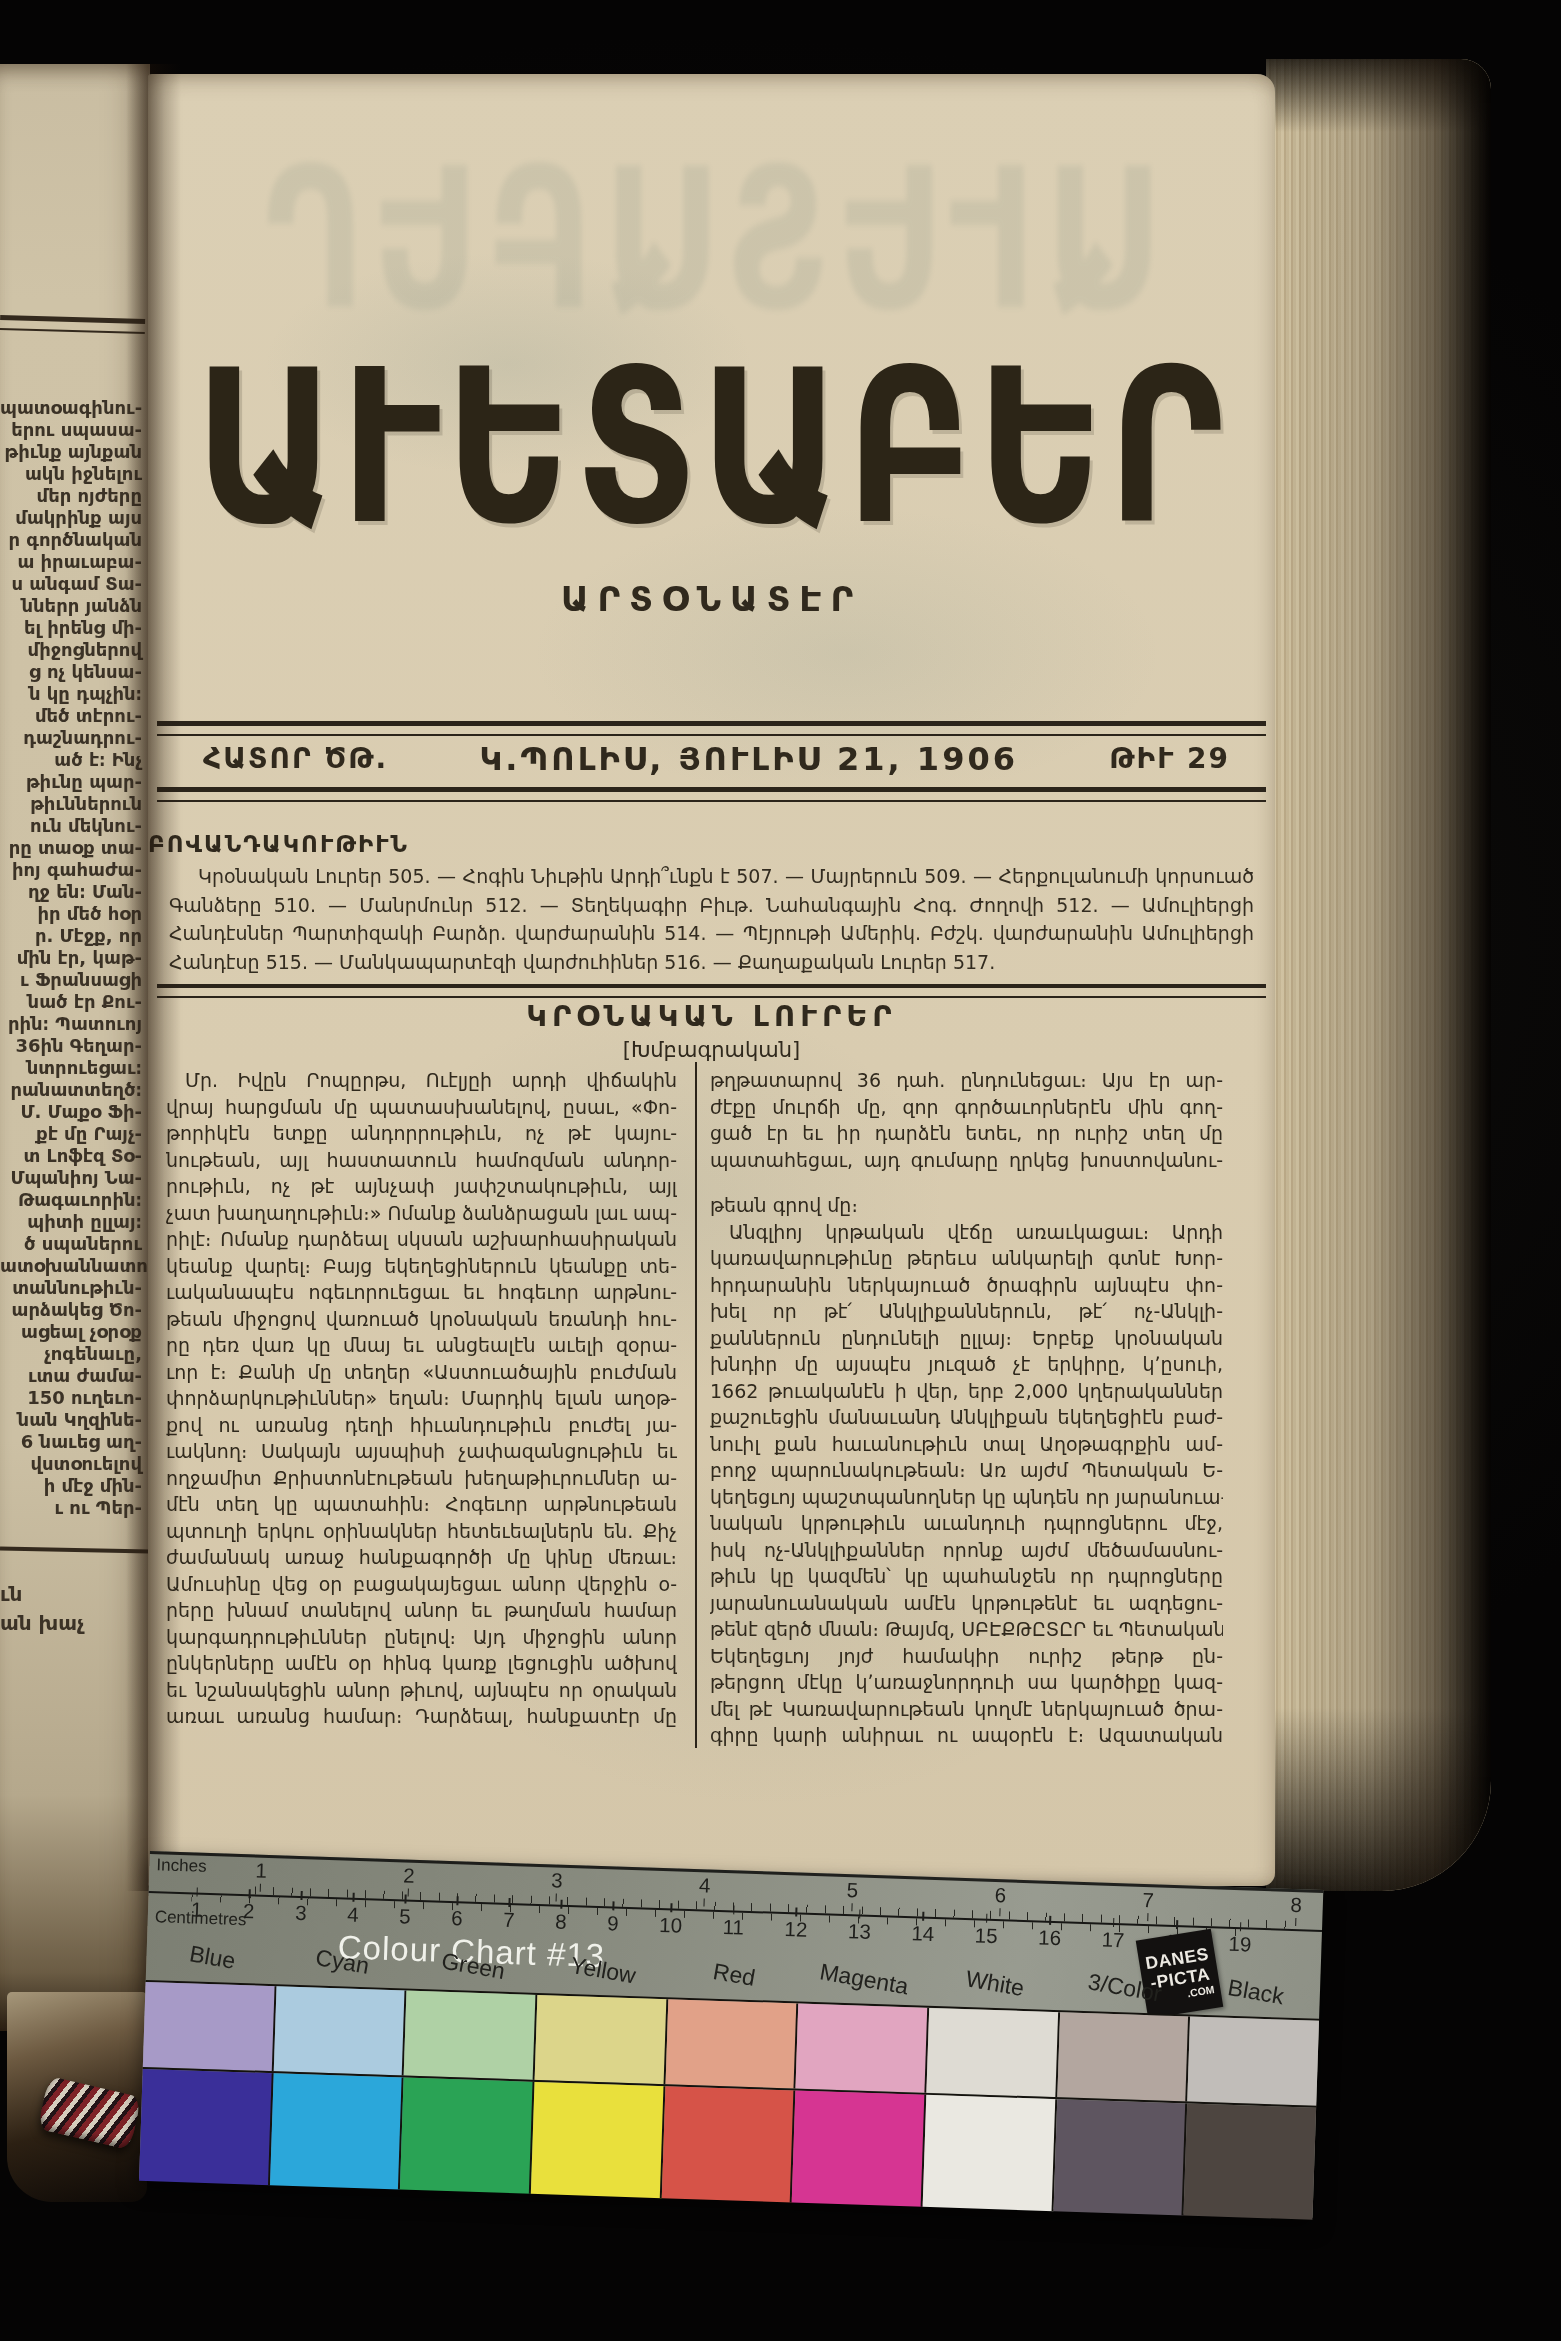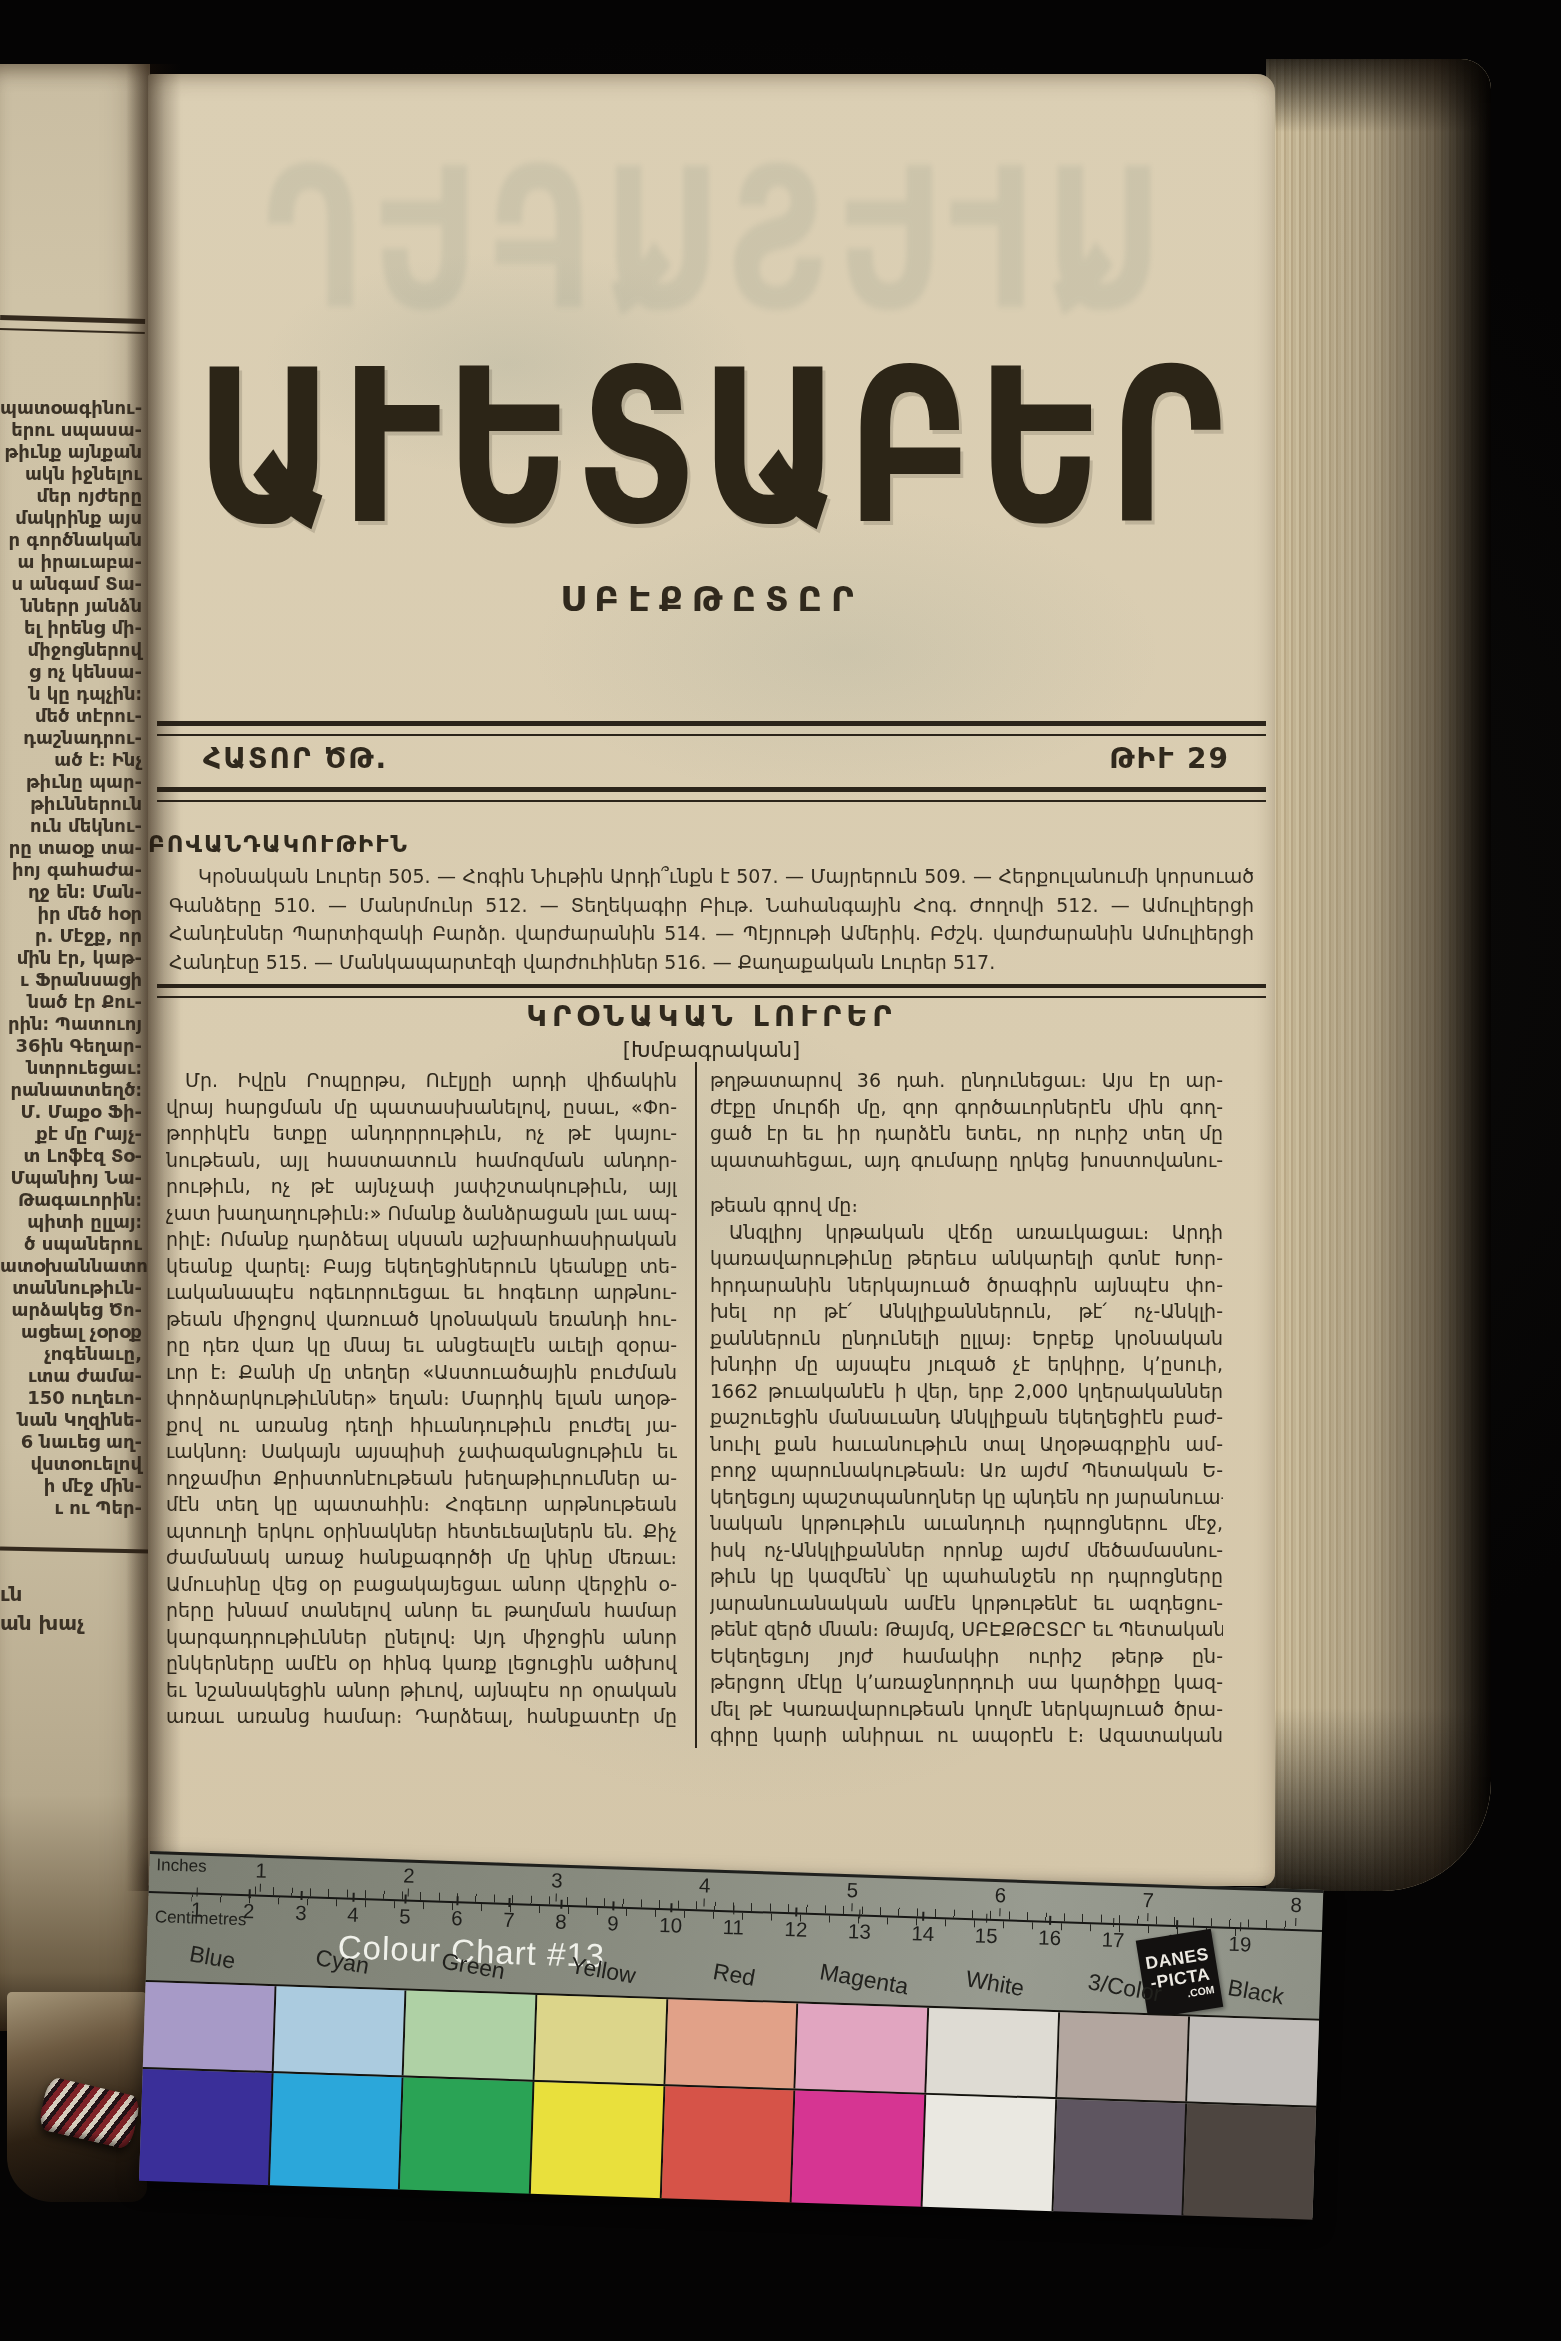--- a/index.html
+++ b/index.html
@@ -187,25 +187,26 @@
   </div>
 
   <div id="gutter"></div>
 
   <div id="fore"></div>
   <div id="fore-shade"></div>
 
   <div id="page">
     <div class="ghost">ԱՒԵՏԱԲԵՐ</div>
     <div id="masthead">ԱՒԵՏԱԲԵՐ</div>
-    <div class="sub1">ՍԲԷՔԹԸՏԸՐ</div>
+    <div class="sub1">ԱՐՏՕՆԱՏԷՐ</div>
 
     <div class="rule-d" id="rule1"></div>
     <div id="dateline">
       <span class="vol">ՀԱՏՈՐ ԾԹ.</span>
+      <span class="pd">Կ.ՊՈԼԻՍ, ՅՈՒԼԻՍ 21, 1906</span>
       <span class="iss">ԹԻՒ 29</span>
     </div>
     <div class="rule-d" id="rule2"></div>
 
 
     <div id="contents-title">ԲՈՎԱՆԴԱԿՈՒԹԻՒՆ</div>
     <div id="toc">Կրօնական Լուրեր 505. — Հոգին Նիւթին Արդի՞ւնքն է 507. — Մայրերուն 509. — Հերքուլանումի կորսուած Գանձերը 510. — Մանրմունր 512. — Տեղեկագիր Բիւթ. Նահանգային Հոգ. Ժողովի 512. — Ամուլիերցի Հանդէսներ Պարտիզակի Բարձր. վարժարանին 514. — Պէյրութի Ամերիկ. Բժշկ. վարժարանին Ամուլիերցի Հանդէսը 515. — Մանկապարտէզի վարժուհիներ 516. — Քաղաքական Լուրեր 517.</div>
 
     <div class="rule-d" id="rule3"></div>
     <div id="heading">ԿՐՕՆԱԿԱՆ ԼՈՒՐԵՐ</div>

